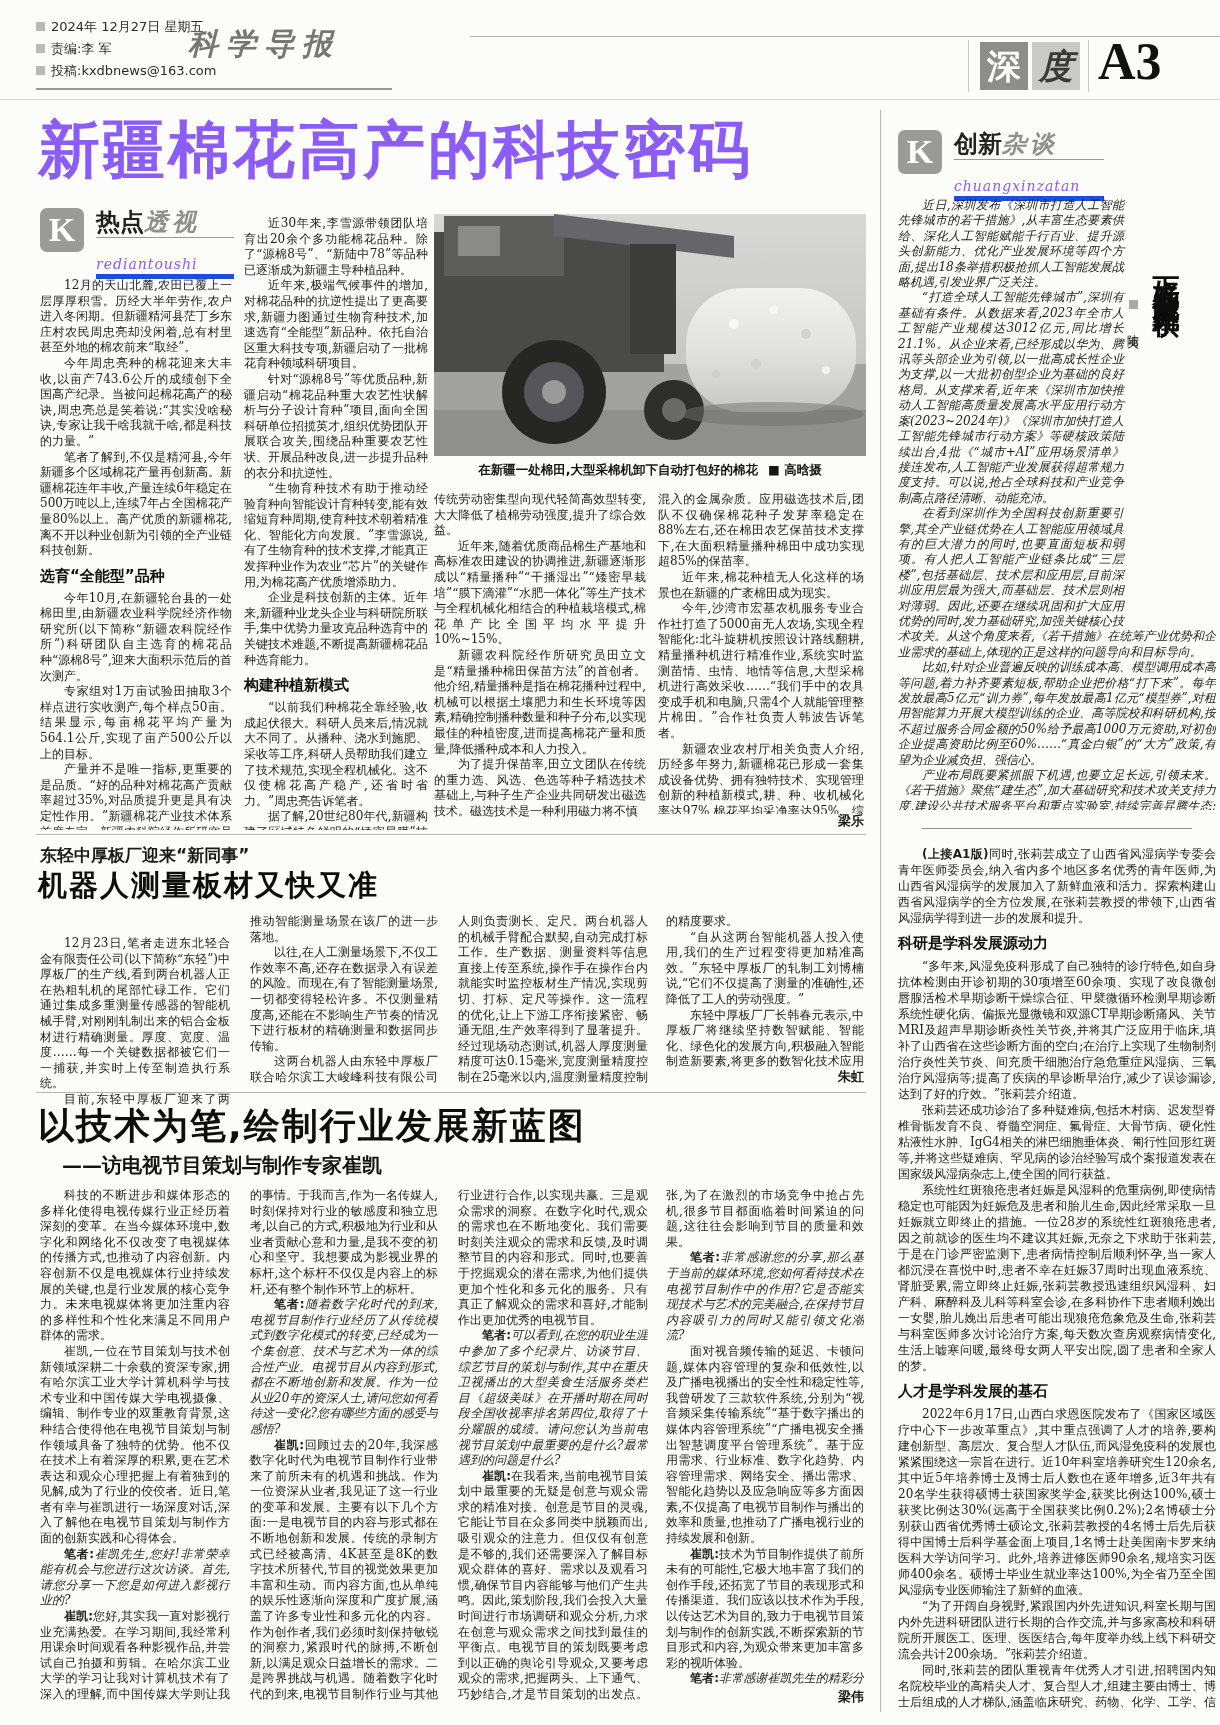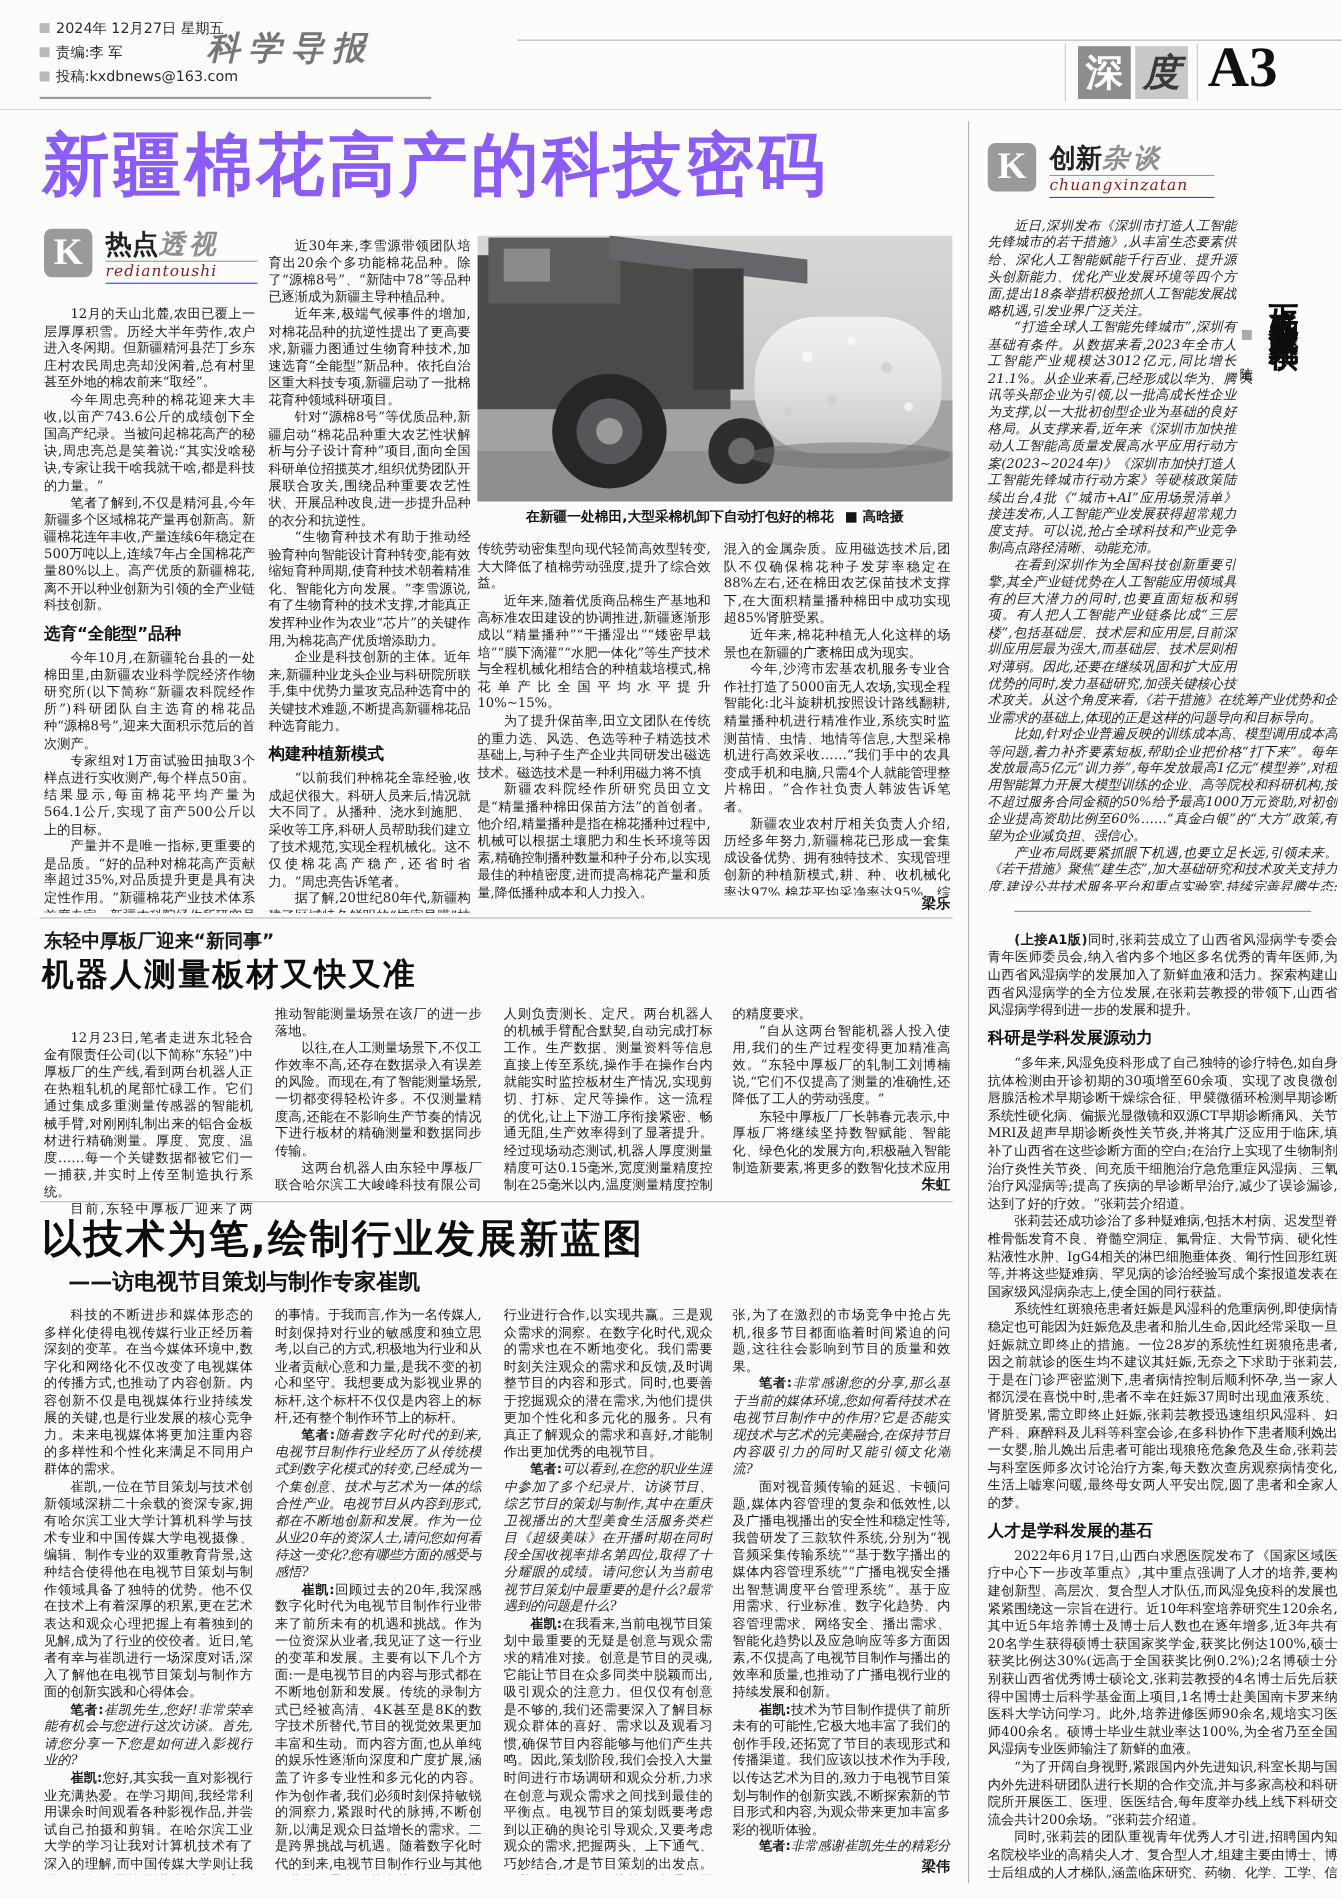--- a/index.html
+++ b/index.html
@@ -19,22 +19,22 @@
   .sec-box.dark{background:#8d8d8b;color:#fff;}
   .sec-box.light{background:#c9c9c7;color:#3a3a38;font-family:"DejaVu Serif",serif;font-style:italic;}
   .pageno{position:absolute;font-family:"Liberation Serif",serif;font-weight:bold;font-size:52px;color:#111;}
   
   .badge{position:absolute;height:62px;}
   .badge .kbox{position:absolute;left:0;top:2px;width:44px;height:44px;background:#9a9a98;border-radius:7px;
                color:#fff;font-family:"Liberation Serif",serif;font-weight:bold;font-size:34px;text-align:center;line-height:44px;}
   .badge .bt{position:absolute;left:56px;top:0;white-space:nowrap;font-size:24px;}
   .badge .bt .b1{font-family:"DejaVu Sans",sans-serif;font-weight:bold;color:#222;}
   .badge .bt .b2{font-family:"DejaVu Serif",serif;font-style:italic;font-weight:bold;color:#8f8f8d;letter-spacing:4px;}
-  .badge .pin{position:absolute;left:56px;top:31px;width:138px;border-top:1px solid #9a9a98;border-bottom:1px solid #1d4ed8;
-              font-family:"DejaVu Serif",serif;font-style:italic;font-size:14px;color:#7f1d1d;padding:1px 0 2px;letter-spacing:1px;}
+  .badge .pin{position:absolute;left:56px;top:31px;width:138px;border-top:1px solid #9a9a98;border-bottom:5px solid #1d4ed8;
+              font-family:"DejaVu Serif",serif;font-style:italic;font-size:14px;color:#8b5cf6;padding:18px 0 2px;letter-spacing:1px;}
   
   .main-hl{left:38px;top:108px;width:780px;font-family:"DejaVu Sans","Liberation Sans",sans-serif;font-weight:900;
            font-size:62px;letter-spacing:3px;color:#8b5cf6;}
   .kicker{font-family:"DejaVu Sans",sans-serif;font-weight:bold;font-size:17px;color:#1a1a1a;}
   .hl2{font-family:"DejaVu Sans",sans-serif;font-weight:900;font-size:29px;letter-spacing:2px;color:#0e0e0e;}
   .hl3{font-family:"DejaVu Sans",sans-serif;font-weight:900;font-size:36px;letter-spacing:2px;color:#0e0e0e;}
   .sub-hl{font-family:"DejaVu Sans",sans-serif;font-weight:bold;font-size:20px;color:#141414;}
   
   .col{position:absolute;font-size:12px;line-height:15.6px;text-align:justify;overflow:hidden;color:#1b1b1b;}
   .col p{margin:0;text-indent:2em;}
@@ -144,25 +144,25 @@
         <circle cx="282" cy="160" r="4" fill="#cfcfcd"></circle>
     </svg>
   </div>
   <div class="abs caption">
     <span>在新疆一处棉田,大型采棉机卸下自动打包好的棉花</span><span class="credit">■ 高晗摄</span>
   </div>
 
   <div class="col" style="left:434px;top:492px;width:212px;height:338px;">
       <p class="cont">传统劳动密集型向现代轻简高效型转变,大大降低了植棉劳动强度,提升了综合效益。</p>
       <p class="p">近年来,随着优质商品棉生产基地和高标准农田建设的协调推进,新疆逐渐形成以“精量播种”“干播湿出”“矮密早栽培”“膜下滴灌”“水肥一体化”等生产技术与全程机械化相结合的种植栽培模式,棉花单产比全国平均水平提升10%~15%。</p>
+      <p class="p">新疆农科院经作所研究员田立文是“精量播种棉田保苗方法”的首创者。他介绍,精量播种是指在棉花播种过程中,机械可以根据土壤肥力和生长环境等因素,精确控制播种数量和种子分布,以实现最佳的种植密度,进而提高棉花产量和质量,降低播种成本和人力投入。</p>
       <p class="p">为了提升保苗率,田立文团队在传统的重力选、风选、色选等种子精选技术基础上,与种子生产企业共同研发出磁选技术。磁选技术是一种利用磁力将不慎</p>
-      <p class="p">新疆农科院经作所研究员田立文是“精量播种棉田保苗方法”的首创者。他介绍,精量播种是指在棉花播种过程中,机械可以根据土壤肥力和生长环境等因素,精确控制播种数量和种子分布,以实现最佳的种植密度,进而提高棉花产量和质量,降低播种成本和人力投入。</p>
     </div>
   <div class="col" style="left:658px;top:492px;width:206px;height:322px;">
-      <p class="cont">混入的金属杂质。应用磁选技术后,团队不仅确保棉花种子发芽率稳定在88%左右,还在棉田农艺保苗技术支撑下,在大面积精量播种棉田中成功实现超85%肾脏受累。</p>
+      <p class="cont">混入的金属杂质。应用磁选技术后,团队不仅确保棉花种子发芽率稳定在88%左右,还在棉田农艺保苗技术支撑下,在大面积精量播种棉田中成功实现超85%的保苗率。</p>
       <p class="p">近年来,棉花种植无人化这样的场景也在新疆的广袤棉田成为现实。</p>
       <p class="p">今年,沙湾市宏基农机服务专业合作社打造了5000亩无人农场,实现全程智能化:北斗旋耕机按照设计路线翻耕,精量播种机进行精准作业,系统实时监测苗情、虫情、地情等信息,大型采棉机进行高效采收……“我们手中的农具变成手机和电脑,只需4个人就能管理整片棉田。”合作社负责人韩波告诉笔者。</p>
       <p class="p">新疆农业农村厅相关负责人介绍,历经多年努力,新疆棉花已形成一套集成设备优势、拥有独特技术、实现管理创新的种植新模式,耕、种、收机械化率达97%,棉花平均采净率达95%。综合技术的应用,有力保障了棉花高产。</p>
     </div>
   <div class="byline" style="left:780px;top:812px;width:84px;">梁乐</div>
 
   <div class="rule" style="left:36px;top:834px;width:830px;height:1px;"></div>
 
   <div class="abs kicker" style="left:40px;top:844px;">东轻中厚板厂迎来“新同事”</div>
   <div class="abs hl2" style="left:38px;top:866px;">机器人测量板材又快又准</div>

